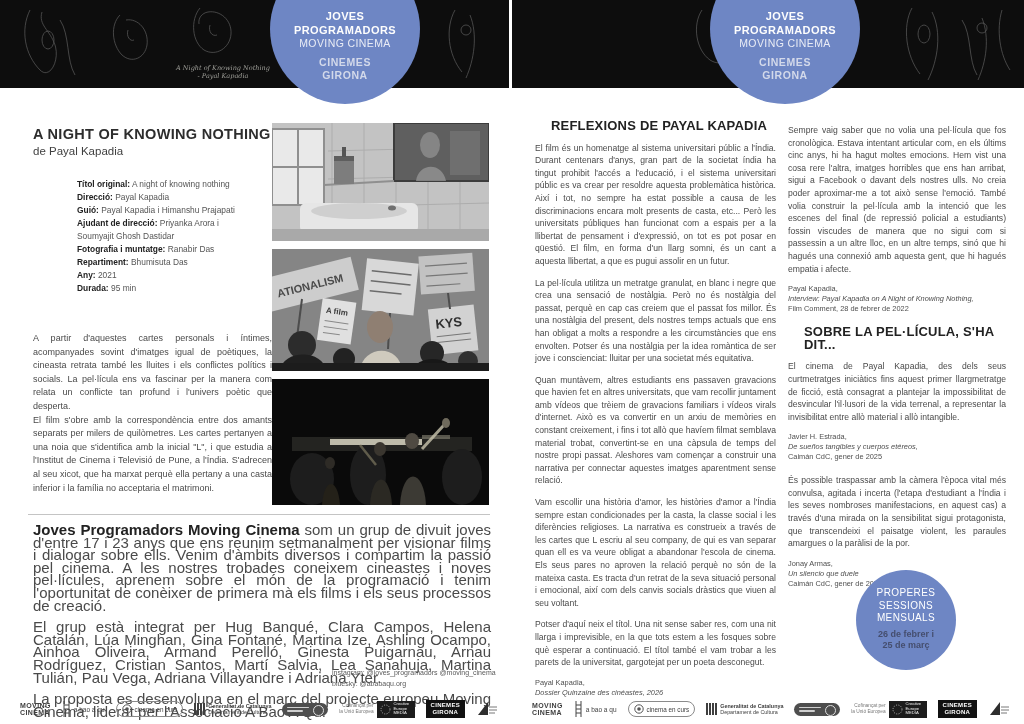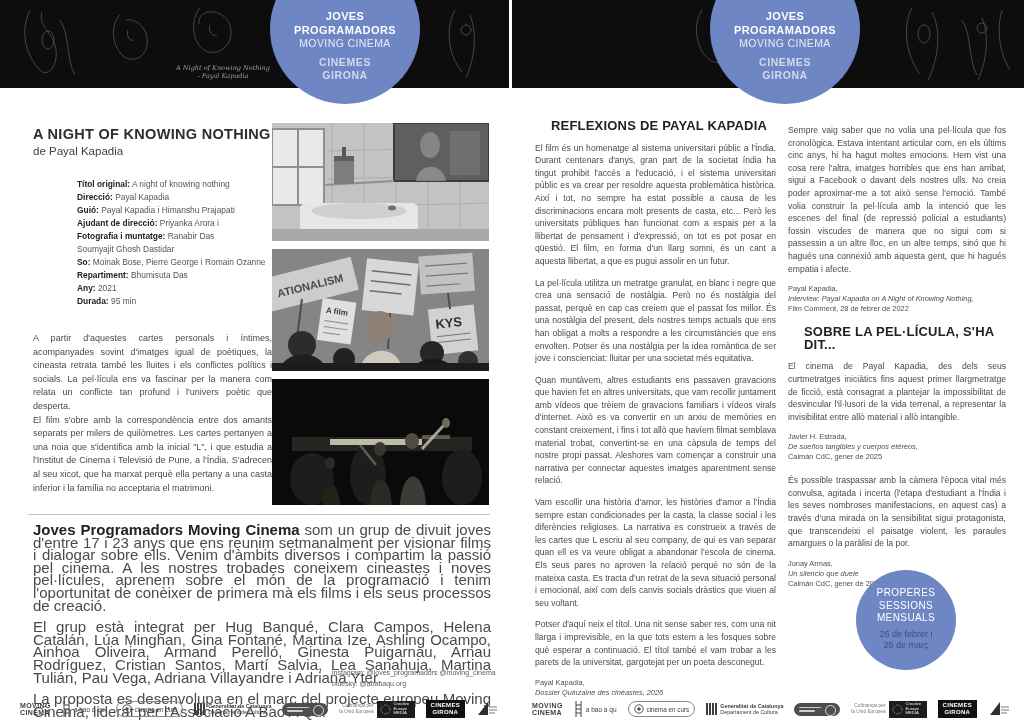--- a/index.html
+++ b/index.html
@@ -65,21 +65,21 @@
   .citation{text-align:left;font-size:7.4px;line-height:10px;color:#4f4f4f;margin:0 0 12px 0;}
   .citation .cit-work{font-style:italic;}
   .col2 h3{margin-top:0;}
 
   .next-circle{
     position:absolute;left:856px;top:570px;width:100px;height:100px;border-radius:50%;
     background:#6e86c4;text-align:center;z-index:4;
   }
   .next-inner{padding-top:17px;}
   .next-l{font-size:10px;font-weight:400;letter-spacing:.4px;line-height:12.5px;color:#fff;}
-  .next-d{font-size:9px;font-weight:400;line-height:11.5px;color:#454e6e;}
+  .next-d{font-size:9px;font-weight:700;line-height:11.5px;color:#454e6e;}
   .next-d1{margin-top:4px;}
 
   
   .footer{
     position:absolute;top:697px;height:24px;display:flex;align-items:center;
     gap:11px;color:#555;
   }
   .footer-left{left:20px;width:478px;}
   .footer-right{left:532px;width:478px;}
   .fl{display:flex;align-items:center;gap:3px;flex:none;}
@@ -156,23 +156,22 @@
   </div>
 
   <div class="film-title">A NIGHT OF KNOWING NOTHING</div>
   <div class="film-subtitle">de Payal Kapadia</div>
 
   <div class="credits">
     <div><span class="credit-label">Títol original:</span> <span class="credit-value">A night of knowing nothing</span></div>
     <div><span class="credit-label">Direcció:</span> <span class="credit-value">Payal Kapadia</span></div>
     <div><span class="credit-label">Guió:</span> <span class="credit-value">Payal Kapadia i Himanshu Prajapati</span></div>
     <div><span class="credit-label">Ajudant de direcció:</span> <span class="credit-value">Priyanka Arora i</span></div>
+    <div><span class="credit-value">Soumyajit Ghosh Dastidar</span></div>
     <div><span class="credit-label">Fotografia i muntatge:</span> <span class="credit-value">Ranabir Das</span></div>
-    <div><span class="credit-value">Soumyajit Ghosh Dastidar</span></div>
-    <div><span class="credit-label">So:</span> <span class="credit-value">Moinak Bose, Pierre George i Romain Ozanne</span></div>
     <div><span class="credit-label">Repartiment:</span> <span class="credit-value">Bhumisuta Das</span></div>
     <div><span class="credit-label">Any:</span> <span class="credit-value">2021</span></div>
     <div><span class="credit-label">Durada:</span> <span class="credit-value">95 min</span></div>
   </div>
 
   <div class="synopsis">
     <p>A partir d'aquestes cartes personals i íntimes, acompanyades sovint d'imatges igual de poètiques, la cineasta retrata també les lluites i els conflictes polítics i socials. La pel·lícula ens va fascinar per la manera com relata un conflicte tan profund i l'univers poètic que desperta.</p>
     <p>El film s'obre amb la correspondència entre dos amants separats per milers de quilòmetres. Les cartes pertanyen a una noia que s'identifica amb la inicial "L", i que estudia a l'Institut de Cinema i Televisió de Pune, a l'Índia. S'adrecen al seu xicot, que ha marxat perquè ella pertany a una casta inferior i la família no acceptaria el matrimoni.</p>
   </div>
 

